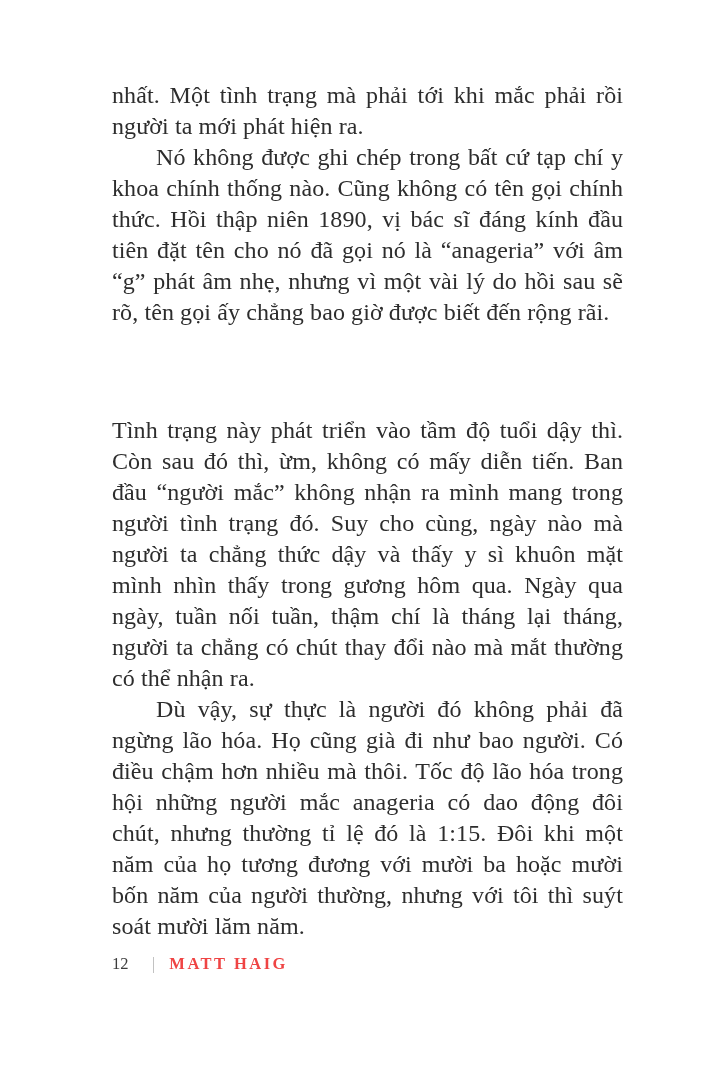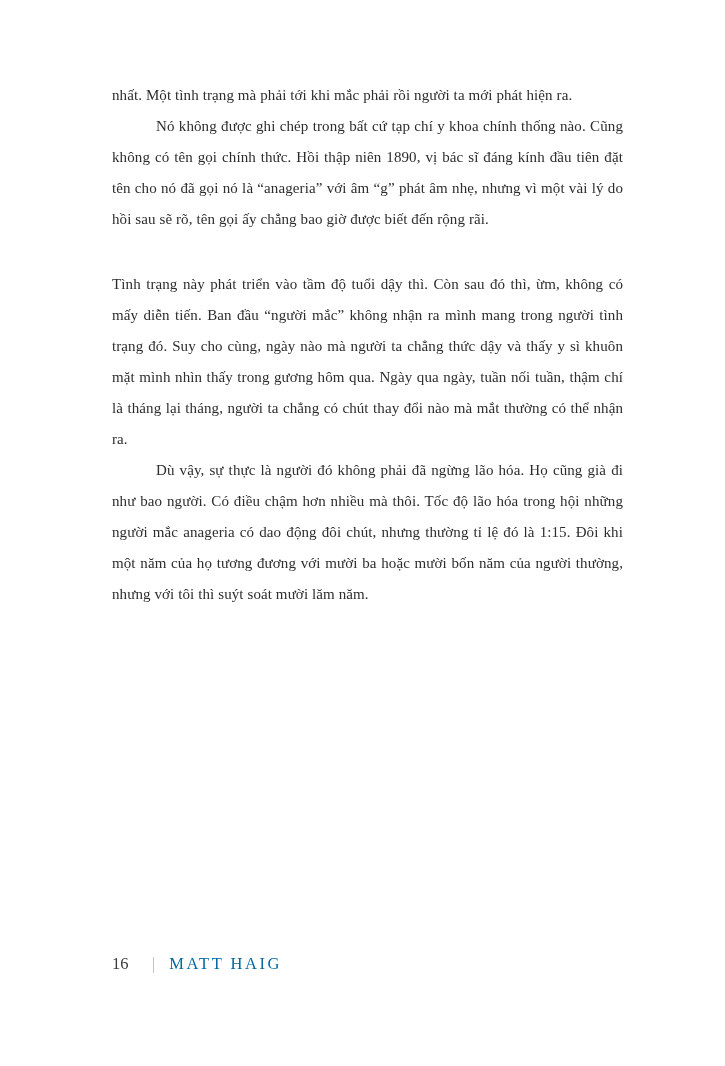--- a/index.html
+++ b/index.html
@@ -18,35 +18,35 @@
   .book-page {
     position: absolute;
     inset: 0;
     background: #ffffff;
   }
   .text-block {
     position: absolute;
     left: 112px;
     width: 511px;
     top: 80px;
-    font-size: 15px;
+    font-size: 24px;
     line-height: 31px;
     text-align: justify;
     text-justify: inter-word;
     letter-spacing: 0.1px;
   }
   .para {
     margin: 0;
     padding: 0;
   }
   .para.indent {
     text-indent: 44px;
   }
   .para.section-start {
-    margin-top: 34px;
+    margin-top: 87px;
   }
   .page-footer {
     position: absolute;
     left: 112px;
     top: 953px;
     width: 511px;
     font-size: 16.5px;
     line-height: 22px;
     color: #3c3c3c;
     display: flex;
@@ -56,35 +56,35 @@
     min-width: 28px;
   }
   .page-footer .separator {
     color: #9a9a9a;
     font-weight: 300;
     margin: 0 14px 0 12px;
     transform: scaleX(0.7);
   }
   .page-footer .author {
     letter-spacing: 2.5px;
-    font-weight: 400;
-    color: #0369a1;
+    font-weight: 700;
+    color: #ef4444;
   }
 </style>
 </head>
 <body>
 
 <div class="book-page">
 
   <div class="text-block">
     <p class="para no-indent">nhất. Một tình trạng mà phải tới khi mắc phải rồi người ta mới phát hiện ra.</p>
     <p class="para indent">Nó không được ghi chép trong bất cứ tạp chí y khoa chính thống nào. Cũng không có tên gọi chính thức. Hồi thập niên 1890, vị bác sĩ đáng kính đầu tiên đặt tên cho nó đã gọi nó là “anageria” với âm “g” phát âm nhẹ, nhưng vì một vài lý do hồi sau sẽ rõ, tên gọi ấy chẳng bao giờ được biết đến rộng rãi.</p>
     <p class="para no-indent section-start">Tình trạng này phát triển vào tầm độ tuổi dậy thì. Còn sau đó thì, ừm, không có mấy diễn tiến. Ban đầu “người mắc” không nhận ra mình mang trong người tình trạng đó. Suy cho cùng, ngày nào mà người ta chẳng thức dậy và thấy y sì khuôn mặt mình nhìn thấy trong gương hôm qua. Ngày qua ngày, tuần nối tuần, thậm chí là tháng lại tháng, người ta chẳng có chút thay đổi nào mà mắt thường có thể nhận ra.</p>
     <p class="para indent">Dù vậy, sự thực là người đó không phải đã ngừng lão hóa. Họ cũng già đi như bao người. Có điều chậm hơn nhiều mà thôi. Tốc độ lão hóa trong hội những người mắc anageria có dao động đôi chút, nhưng thường tỉ lệ đó là 1:15. Đôi khi một năm của họ tương đương với mười ba hoặc mười bốn năm của người thường, nhưng với tôi thì suýt soát mười lăm năm.</p>
   </div>
 
   <div class="page-footer">
-    <span class="page-number">16</span>
+    <span class="page-number">12</span>
     <span class="separator">|</span>
     <span class="author">MATT HAIG</span>
   </div>
 
 </div>
 
 </body></html>

